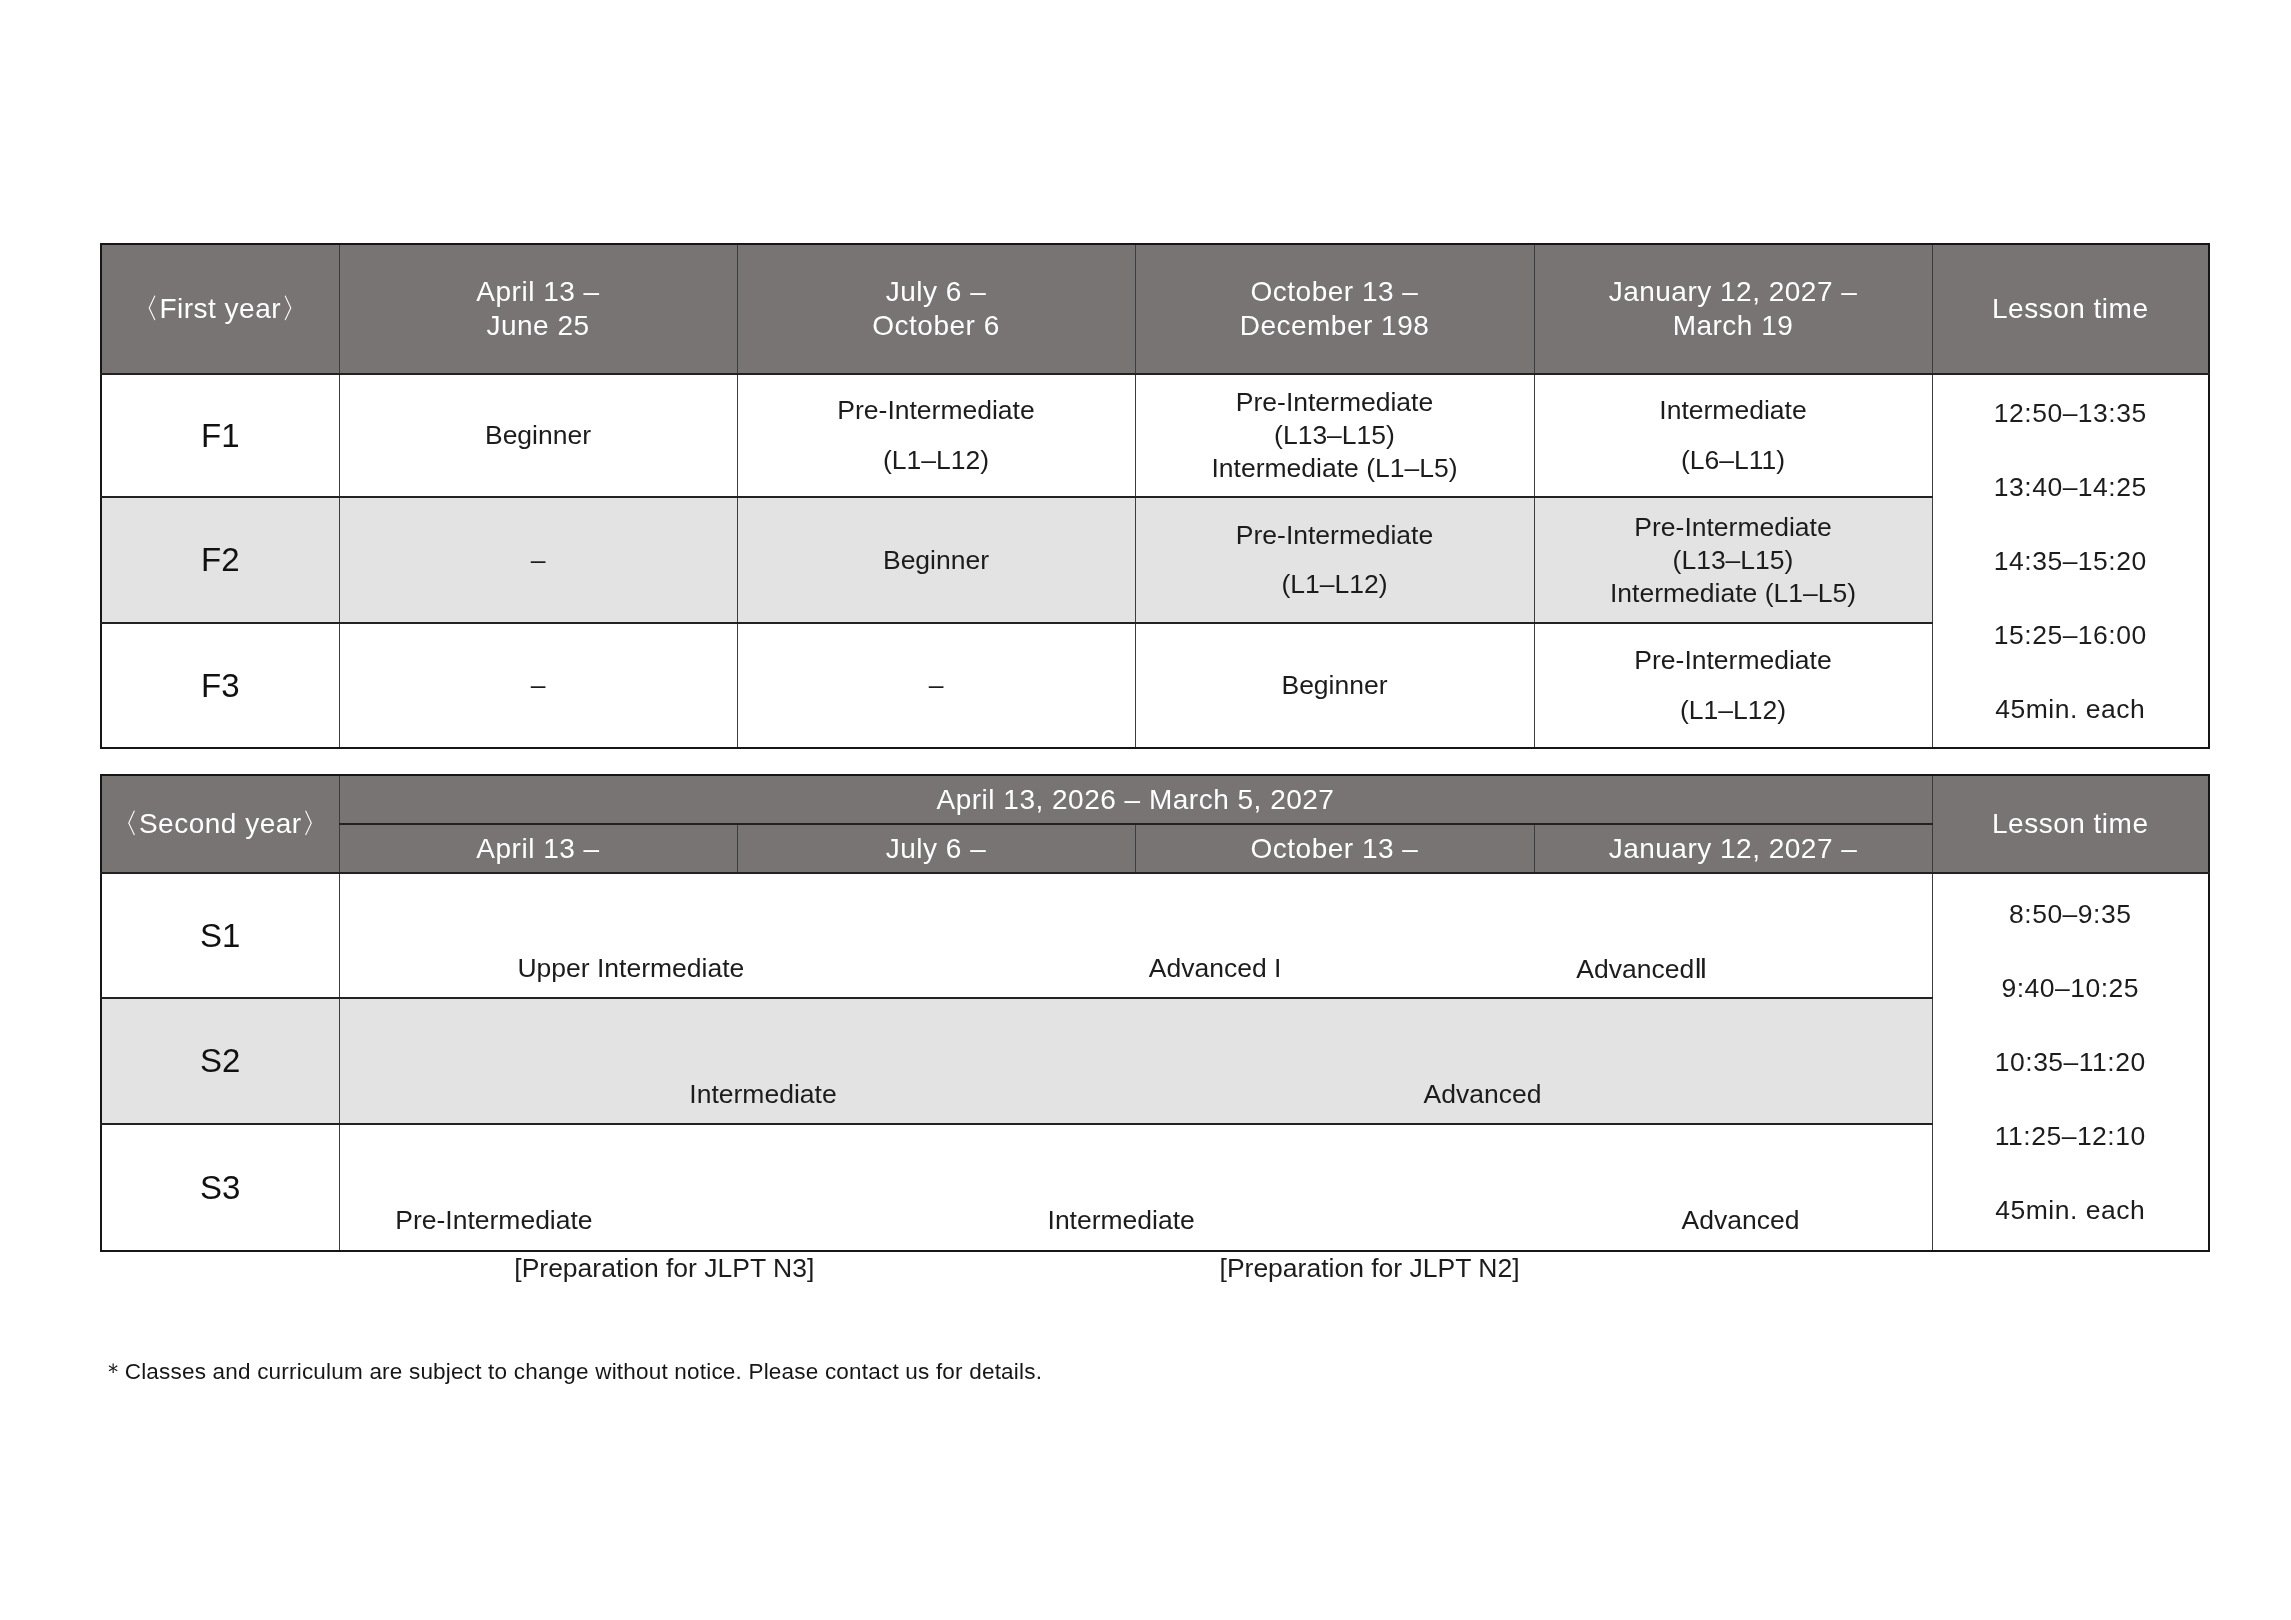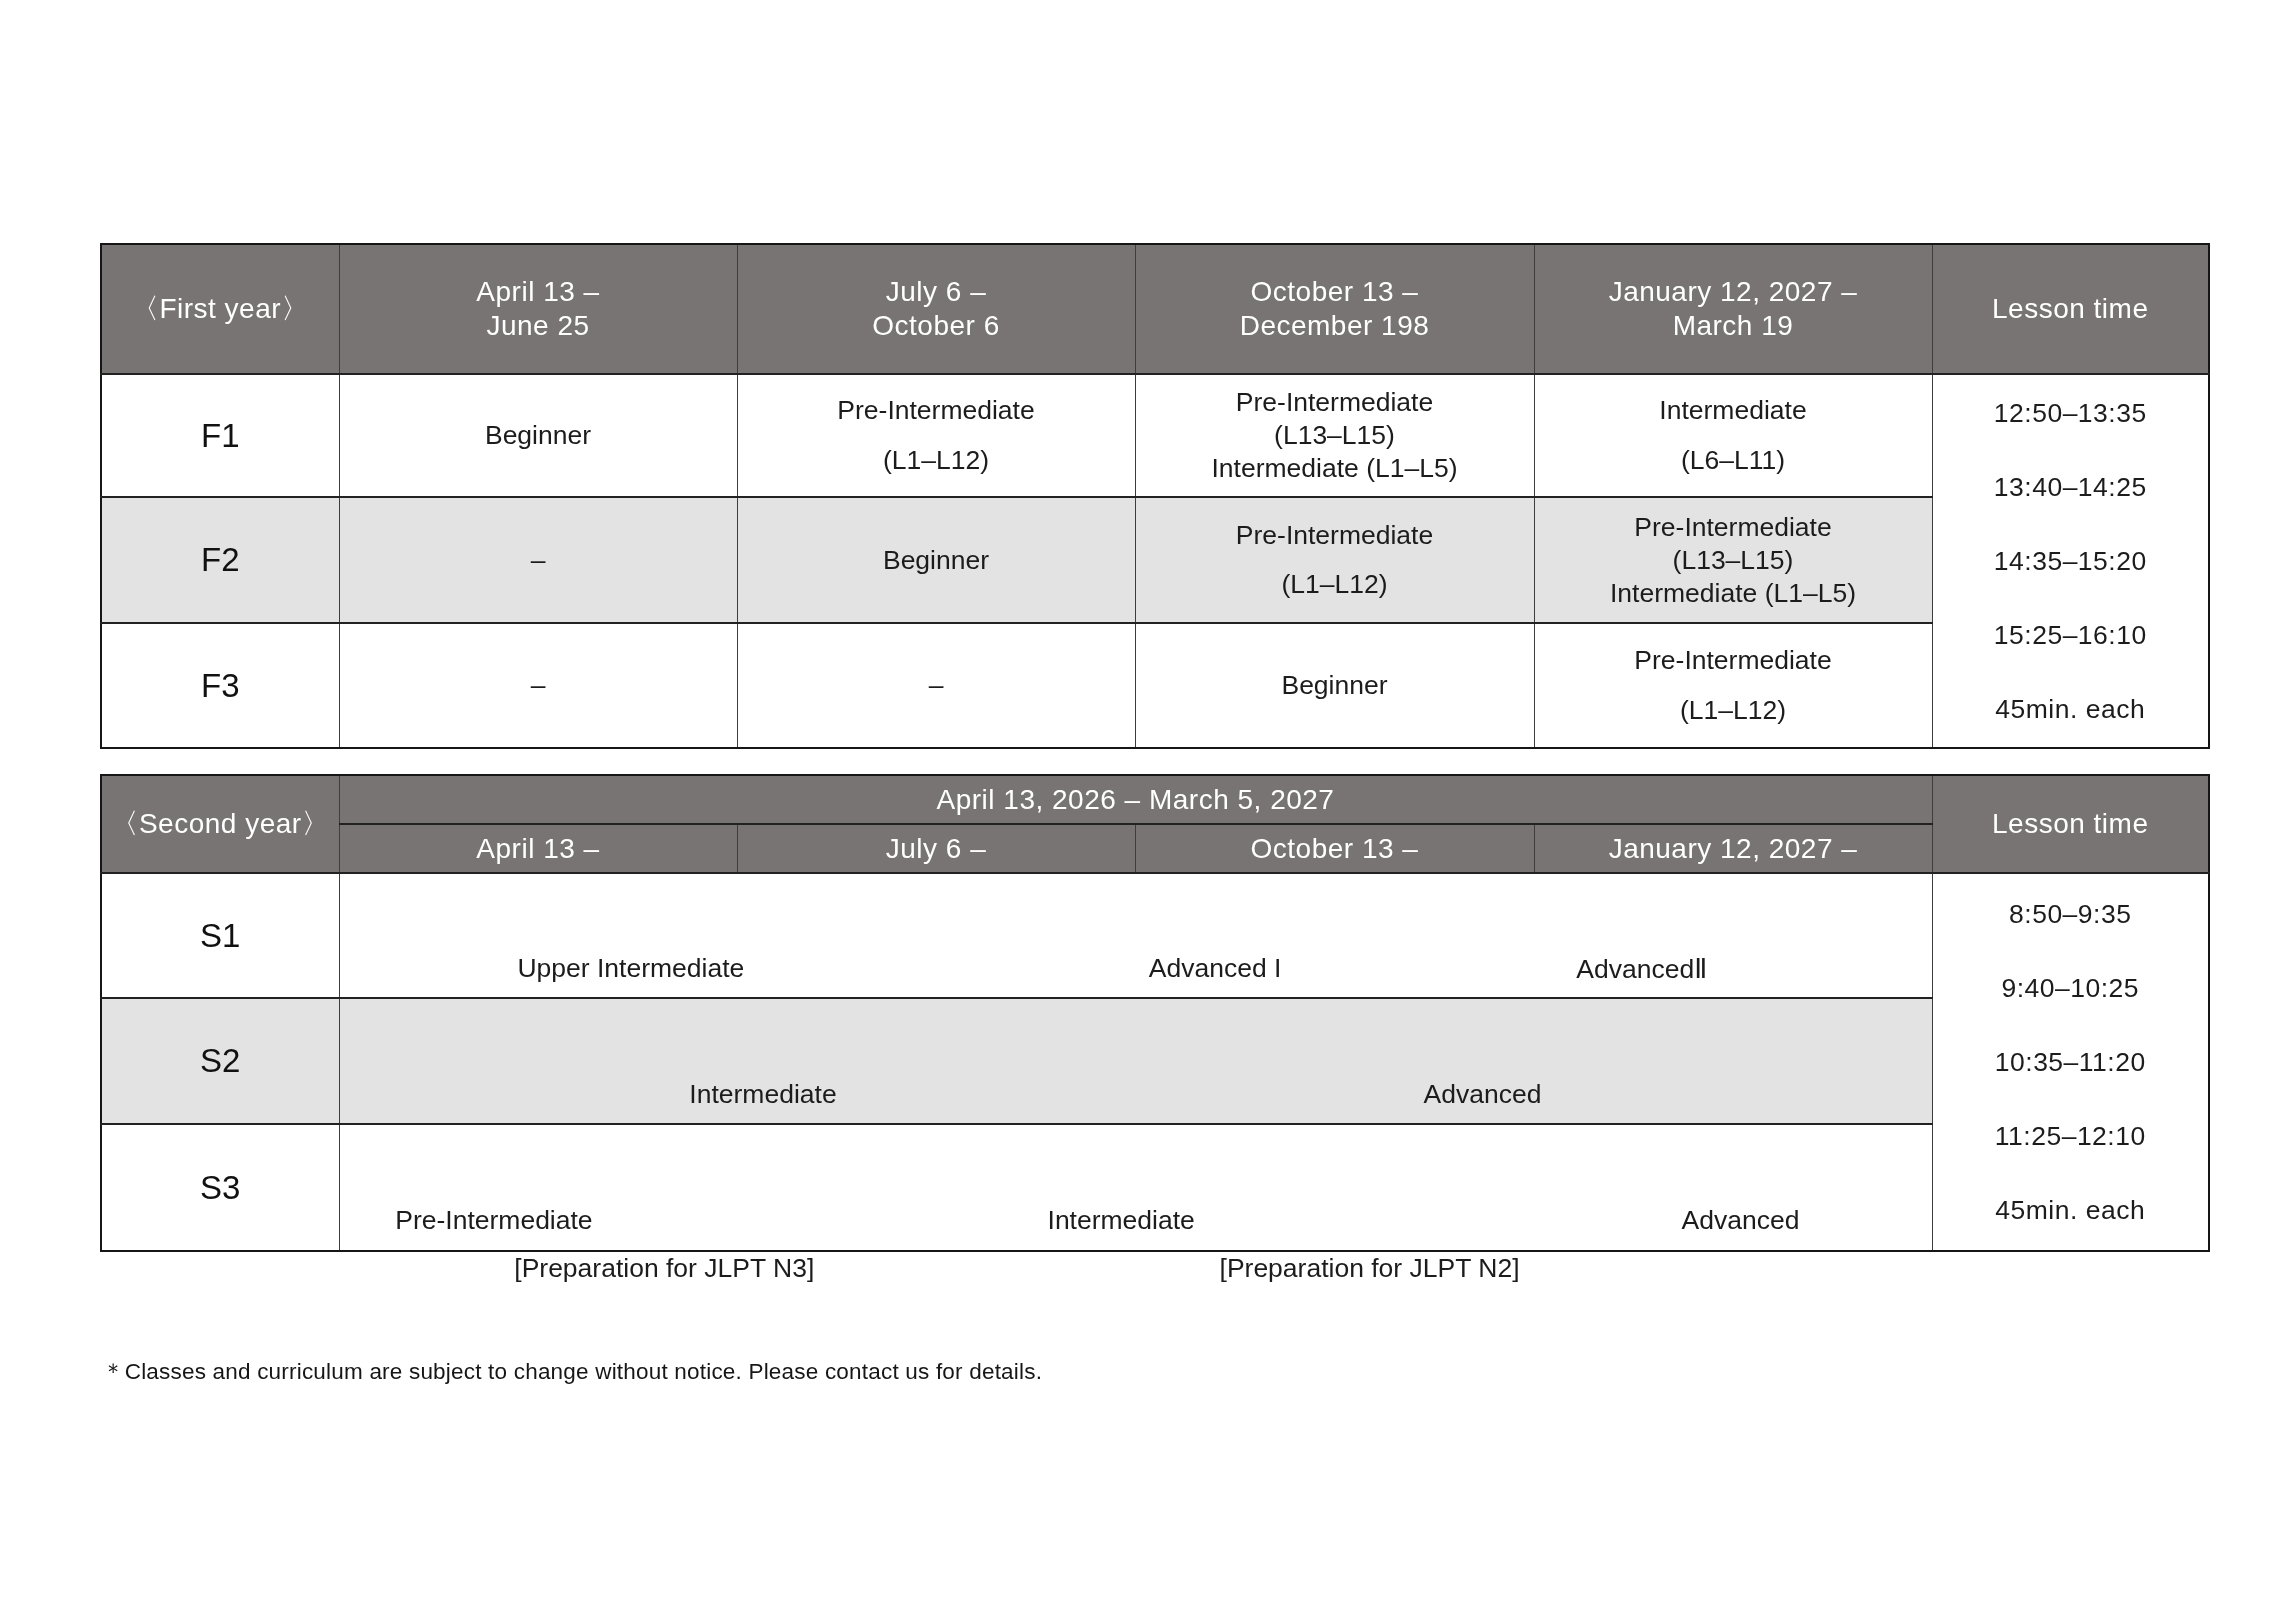--- a/index.html
+++ b/index.html
@@ -117,21 +117,21 @@
         <div class="c2">
           <span>Intermediate</span>
           <span>(L6–L11)</span>
         </div>
       </td>
       <td class="lesson" rowspan="3">
         <div class="times">
           <div class="tline">12:50–13:35</div>
           <div class="tline">13:40–14:25</div>
           <div class="tline">14:35–15:20</div>
-          <div class="tline">15:25–16:10</div>
+          <div class="tline">15:25–16:00</div>
           <div class="tline">45min. each</div>
         </div>
       </td>
     </tr>
 
     <tr style="height:126px" class="stripe rsep">
       <th class="rowlab">F2</th>
       <td class="cell">
         <div class="c1">
               <span>–</span>

